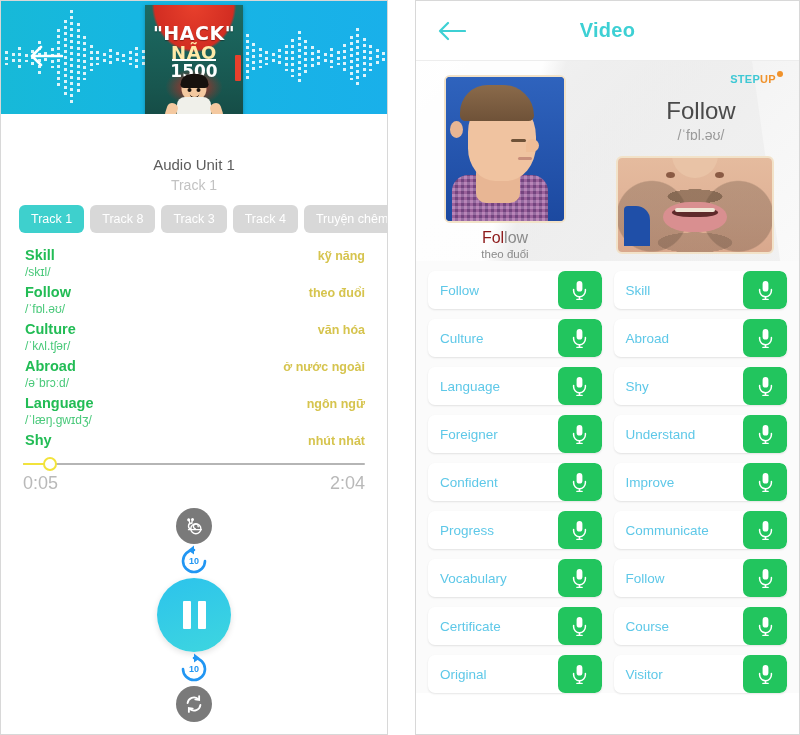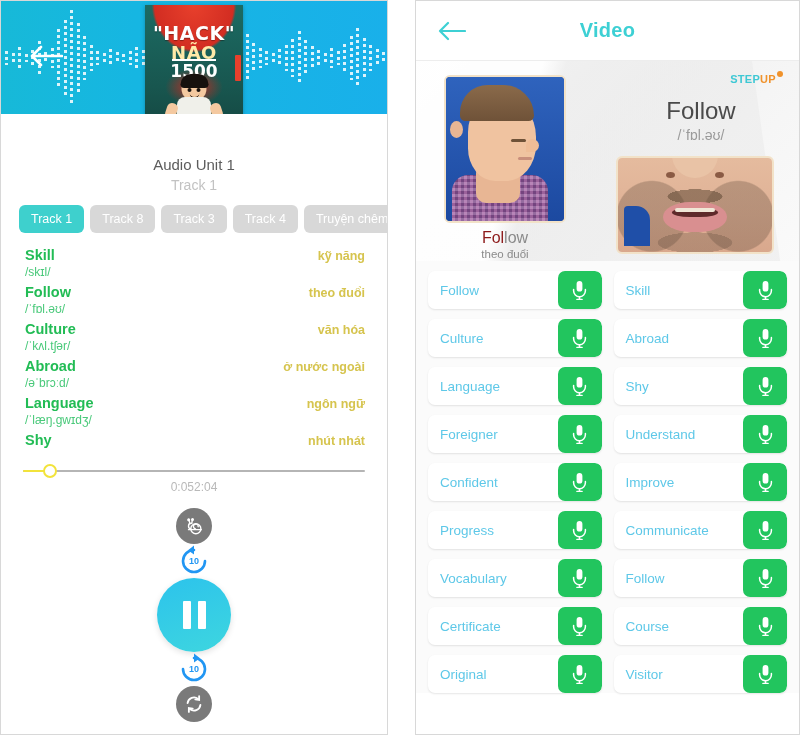--- a/index.html
+++ b/index.html
@@ -137,21 +137,21 @@
   }
   .seek-fill {
     position: absolute; left: 0; top: 6px; height: 2px;
     background: #f2e33b; border-radius: 2px;
   }
   .seek-thumb {
     position: absolute; top: 0px; width: 14px; height: 14px;
     background: #fff; border: 2.5px solid #f2e33b; border-radius: 50%;
     transform: translateX(-50%);
   }
-  .times { display: flex; justify-content: center; font-size: 12px; color: #b9b9b9; }
+  .times { display: flex; justify-content: space-between; font-size: 18px; color: #b9b9b9; }
   .ctrls {
     display: flex; align-items: center; justify-content: space-between;
     margin-top: 14px; padding: 0 4px; flex-direction: column;
   }
   .ctrl-round {
     width: 36px; height: 36px; border-radius: 50%;
     background: #7a7a7a; display: flex; align-items: center; justify-content: center;
   }
   .ctrl-round svg { width: 22px; height: 22px; }
   .ctrl-skip { width: 34px; height: 34px; position: relative; }

